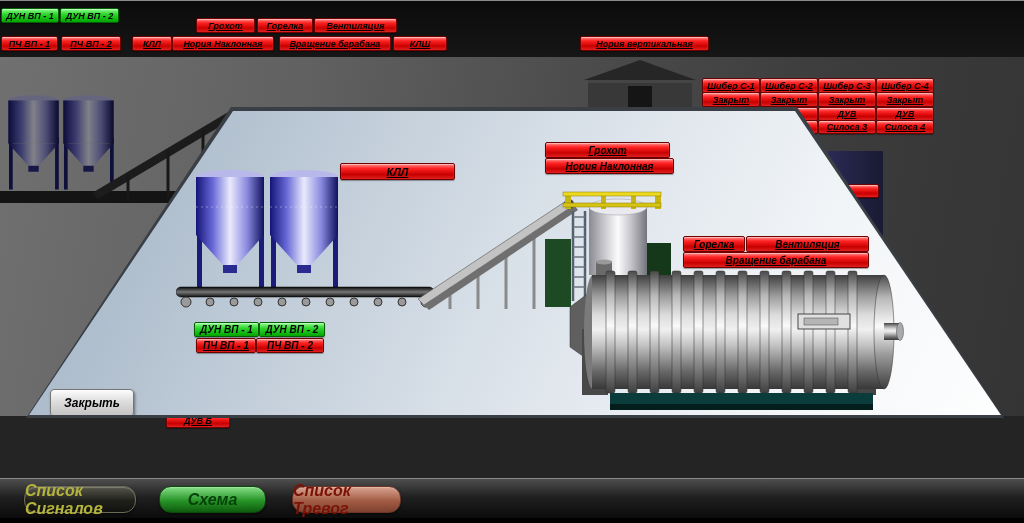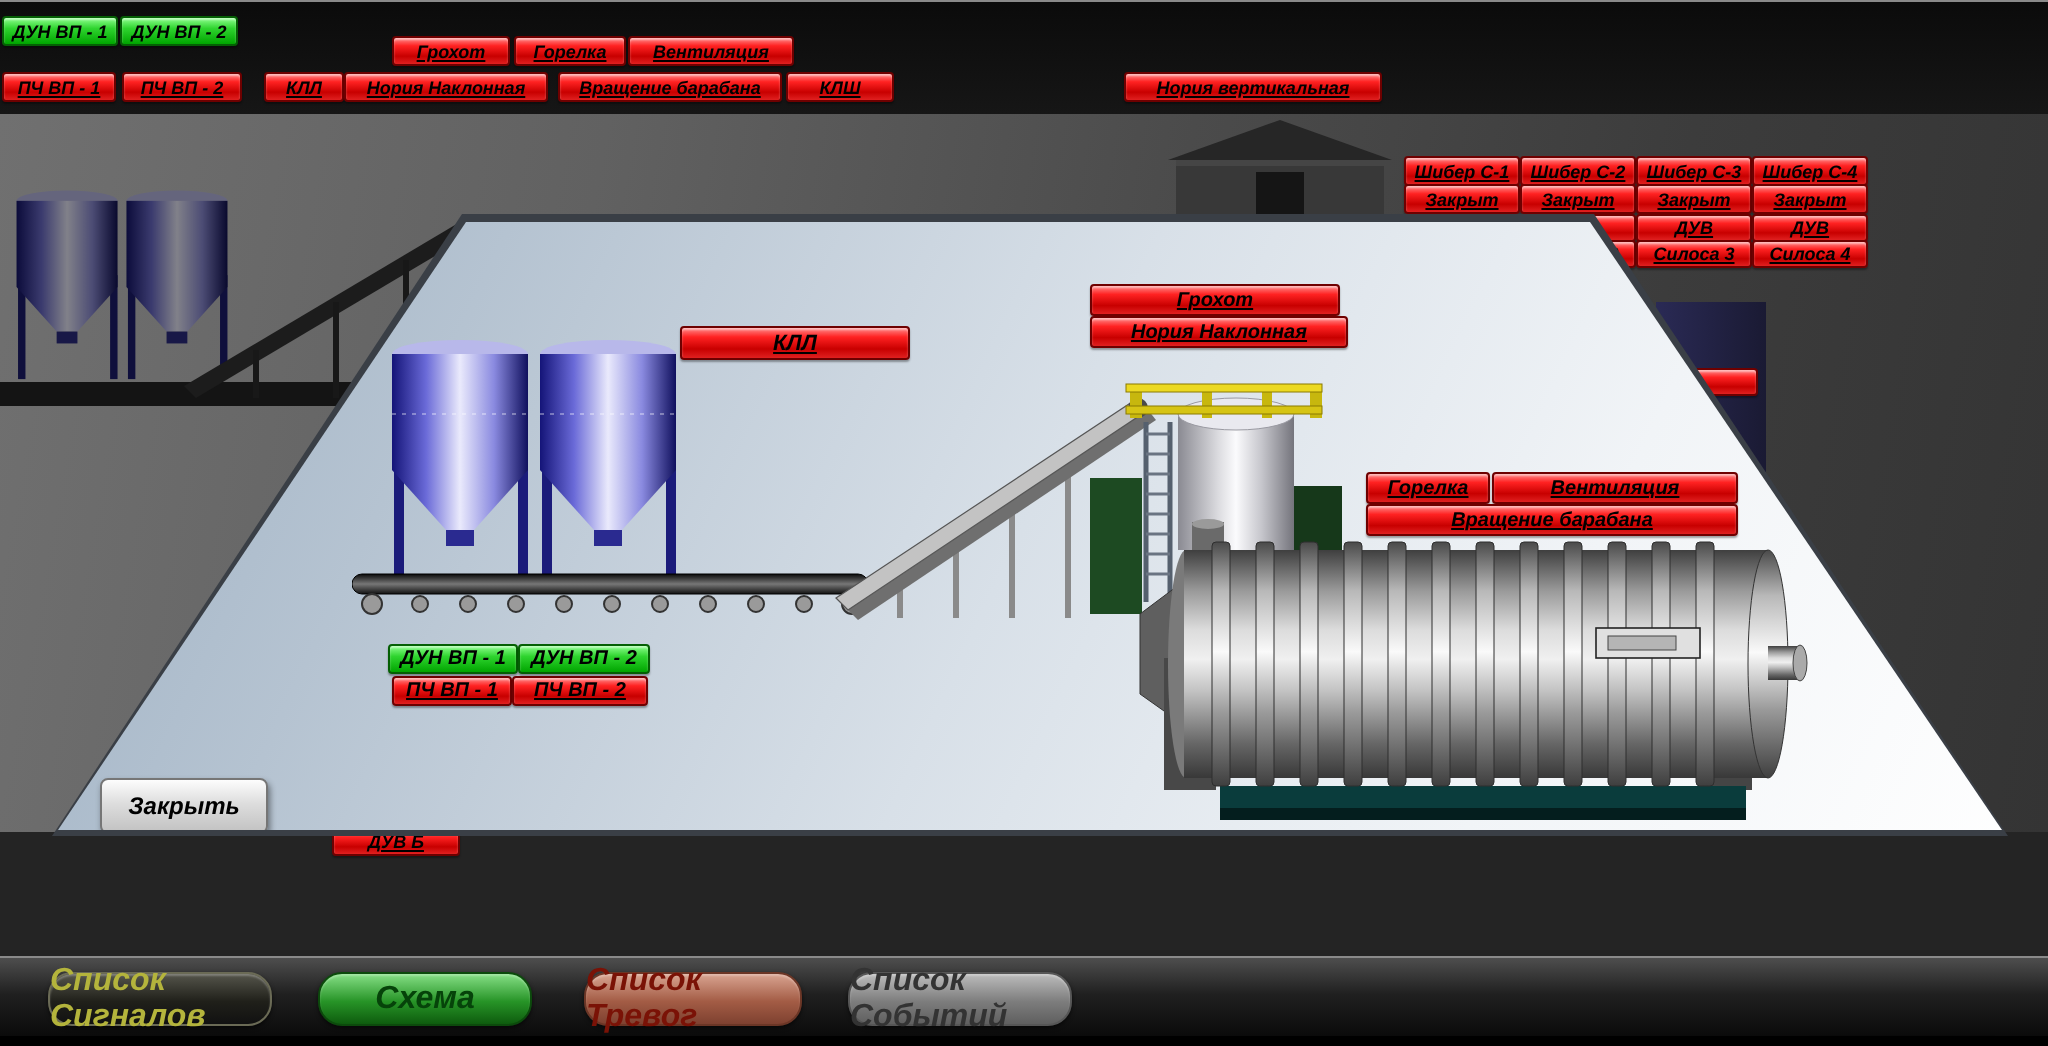--- a/index.html
+++ b/index.html
@@ -125,21 +125,21 @@
   <div class="lbl green fs9" style="left:60px;top:7px;width:57px;height:13px;">ДУН ВП - 2</div>
   <div class="lbl red fs9" style="left:196px;top:17px;width:57px;height:13px;">Грохот</div>
   <div class="lbl red fs9" style="left:257px;top:17px;width:54px;height:13px;">Горелка</div>
   <div class="lbl red fs9" style="left:314px;top:17px;width:81px;height:13px;">Вентиляция</div>
   <div class="lbl red fs9" style="left:1px;top:35px;width:55px;height:13px;">ПЧ ВП - 1</div>
   <div class="lbl red fs9" style="left:61px;top:35px;width:58px;height:13px;">ПЧ ВП - 2</div>
   <div class="lbl red fs9" style="left:132px;top:35px;width:38px;height:13px;">КЛЛ</div>
   <div class="lbl red fs9" style="left:172px;top:35px;width:100px;height:13px;">Нория Наклонная</div>
   <div class="lbl red fs9" style="left:279px;top:35px;width:110px;height:13px;">Вращение барабана</div>
   <div class="lbl red fs9" style="left:393px;top:35px;width:52px;height:13px;">КЛШ</div>
-  <div class="lbl red fs9" style="left:562px;top:35px;width:127px;height:13px;">Нория вертикальная</div>
+  <div class="lbl red fs9" style="left:580px;top:35px;width:127px;height:13px;">Нория вертикальная</div>
 
   <div class="lbl red fs9" style="left:702px;top:77px;width:56px;height:13px;">Шибер С-1</div>
   <div class="lbl red fs9" style="left:760px;top:77px;width:56px;height:13px;">Шибер С-2</div>
   <div class="lbl red fs9" style="left:818px;top:77px;width:56px;height:13px;">Шибер С-3</div>
   <div class="lbl red fs9" style="left:876px;top:77px;width:56px;height:13px;text-align:right;">Шибер С-4</div>
   <div class="lbl red fs9" style="left:702px;top:91px;width:56px;height:13px;">Закрыт</div>
   <div class="lbl red fs9" style="left:760px;top:91px;width:56px;height:13px;">Закрыт</div>
   <div class="lbl red fs9" style="left:818px;top:91px;width:56px;height:13px;">Закрыт</div>
   <div class="lbl red fs9" style="left:876px;top:91px;width:56px;height:13px;">Закрыт</div>
   <div class="lbl red fs9" style="left:760px;top:106px;width:56px;height:12px;">ДУВ</div>
@@ -259,18 +259,17 @@
     <div class="lbl red fs10" style="left:196px;top:229px;width:58px;height:13px;">ПЧ ВП - 1</div>
     <div class="lbl red fs10" style="left:256px;top:229px;width:66px;height:13px;">ПЧ ВП - 2</div>
 
     <div class="close-btn" style="left:50px;top:280px;width:82px;height:26px;">Закрыть</div>
   </div>
 
   <div class="abs" id="toolbar">
     <div class="tbtn tbtn-dark" style="left:24px;width:110px;">Список Сигналов</div>
     <div class="tbtn tbtn-green" style="left:159px;width:105px;">Схема</div>
     <div class="tbtn tbtn-red" style="left:292px;width:107px;">Список Тревог</div>
-    <div class="tbtn tbtn-gray" style="left:424px;width:110px;">Список Событий</div>
     <div class="tbtn tbtn-exit" style="left:896px;width:108px;">Выход</div>
   </div>
   <div class="abs" id="strip"></div>
 
 </div>
 
 </body></html>

